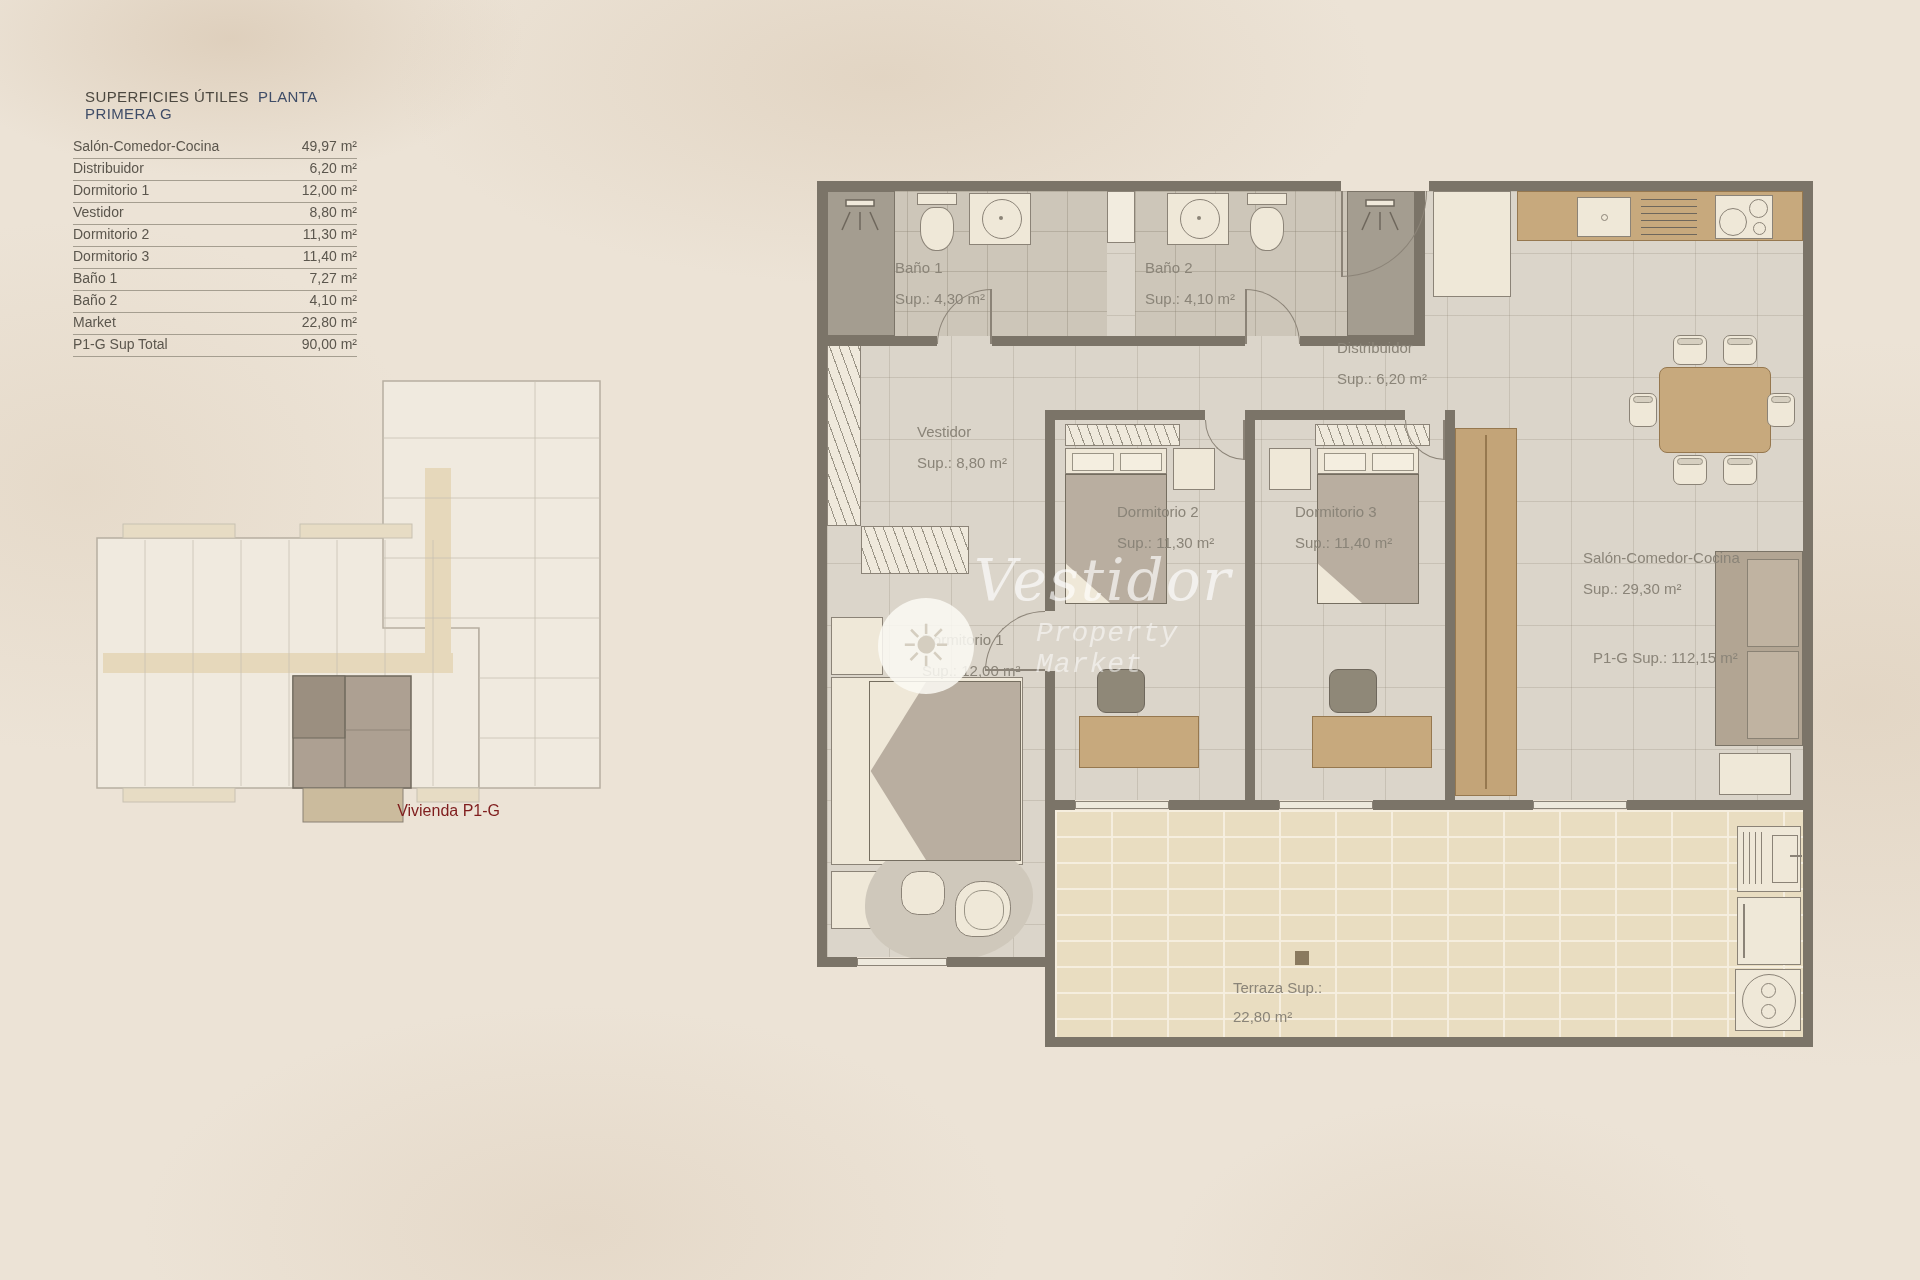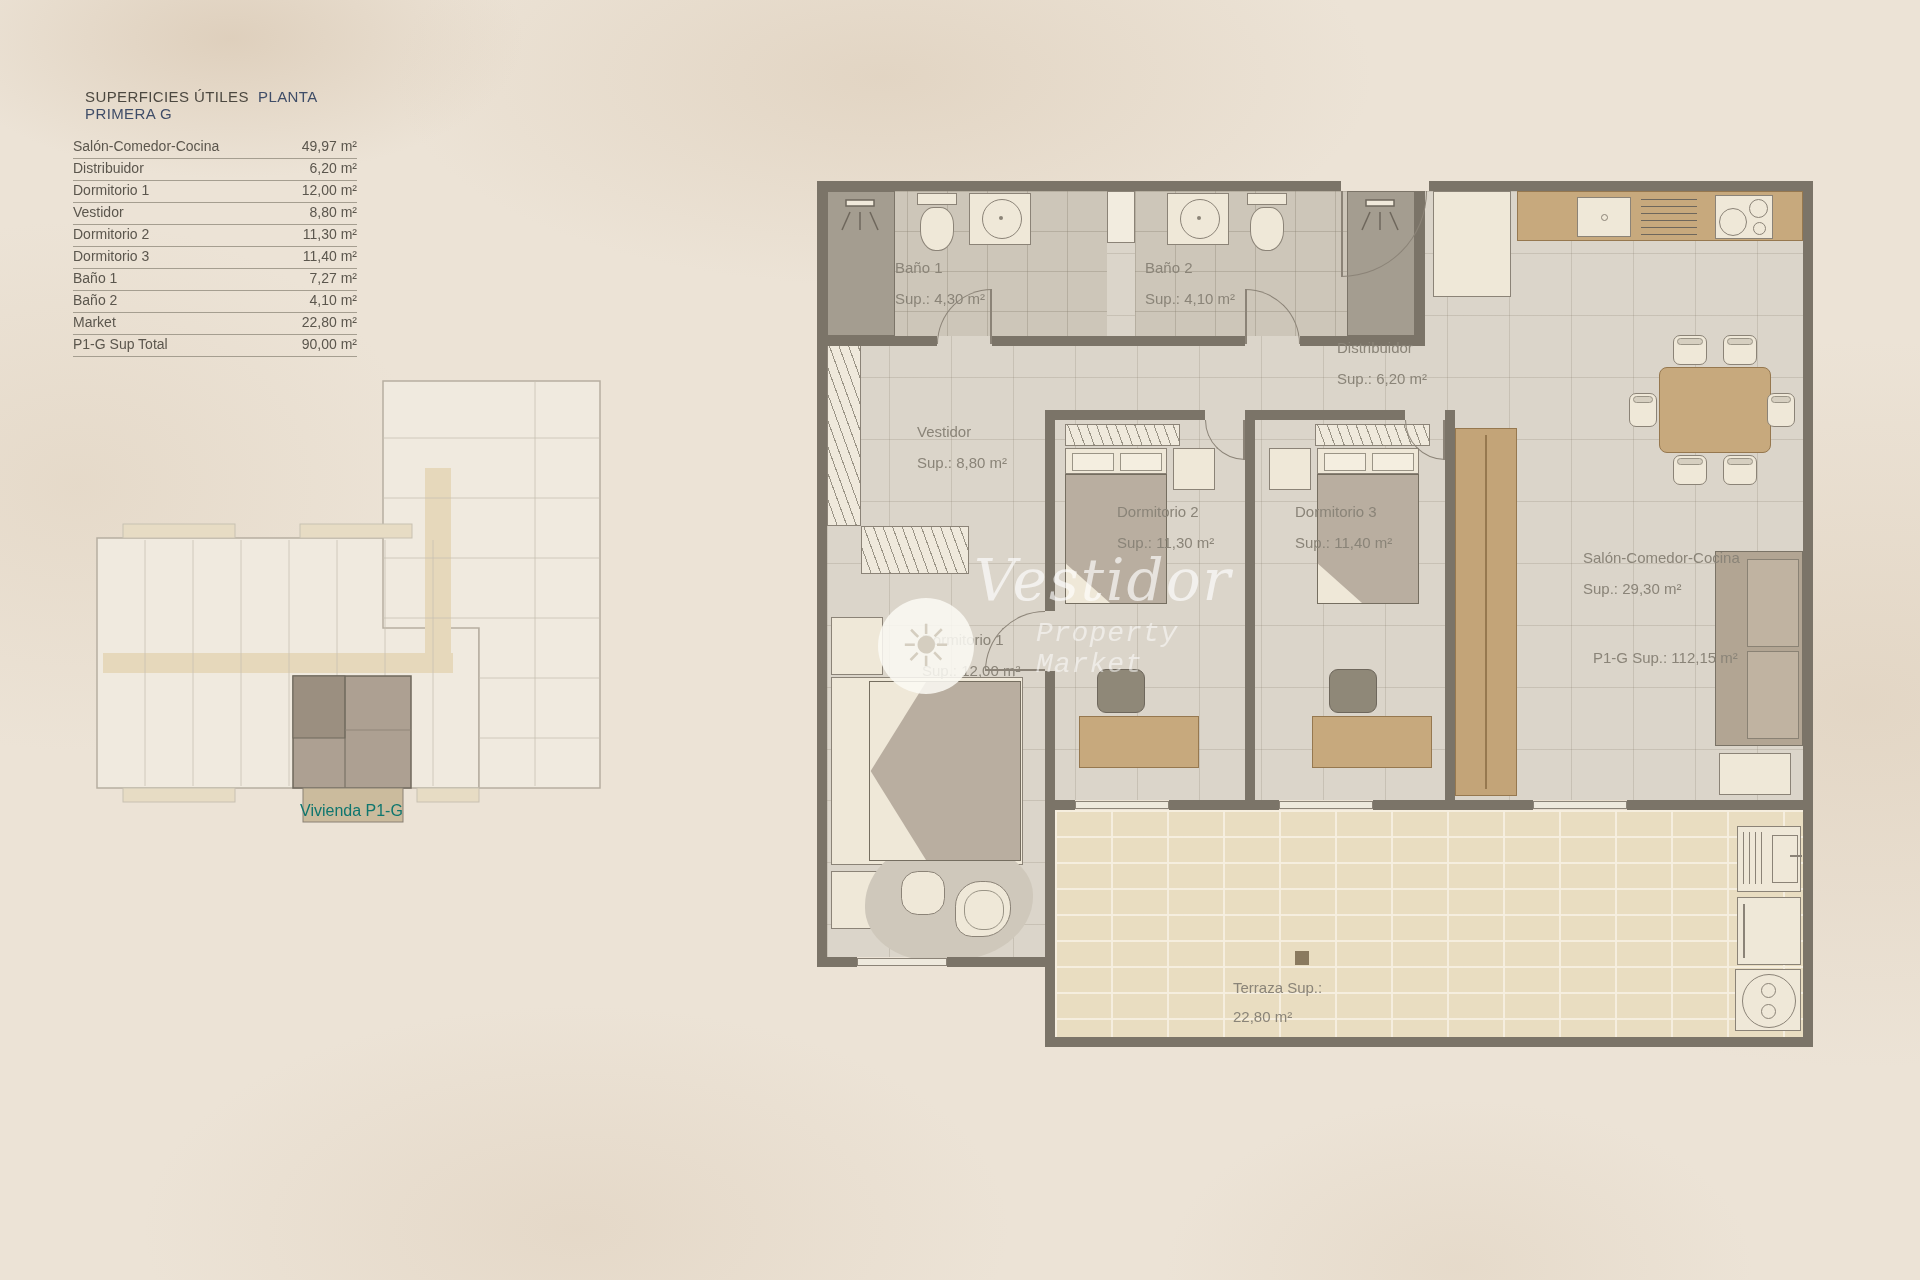--- a/index.html
+++ b/index.html
@@ -19,22 +19,22 @@
   .areas{position:absolute;left:73px;top:88px;width:284px;color:#5b564d;}
   .areas-title{font-size:15px;letter-spacing:.4px;margin-bottom:15px;color:#4c4840;margin-left:12px;}
   .areas-title .accent{color:#3f4d68;}
   .arow{position:relative;height:21px;line-height:19px;font-size:14px;
         border-bottom:1px solid #a59e90;}
   .arow .al{position:absolute;left:0;}
   .arow .av{position:absolute;right:0;}
 
   
   .overview{position:absolute;left:95px;top:378px;}
-  .caption{position:absolute;left:300px;top:802px;width:200px;text-align:left;
-           font-size:16px;color:#0f766e;}
+  .caption{position:absolute;left:300px;top:802px;width:200px;text-align:right;
+           font-size:16px;color:#7f1d1d;}
 
   
   .plan{position:absolute;left:817px;top:181px;width:996px;height:866px;}
   .tile{background-color:#dbd5ca;
     background-image:linear-gradient(rgba(150,140,125,.28) 1px,transparent 1px),
                      linear-gradient(90deg,rgba(150,140,125,.28) 1px,transparent 1px);
     background-size:62px 62px;}
   .btile{background-color:#cdc6b9;
     background-image:linear-gradient(rgba(140,130,115,.35) 1px,transparent 1px),
                      linear-gradient(90deg,rgba(140,130,115,.35) 1px,transparent 1px);

